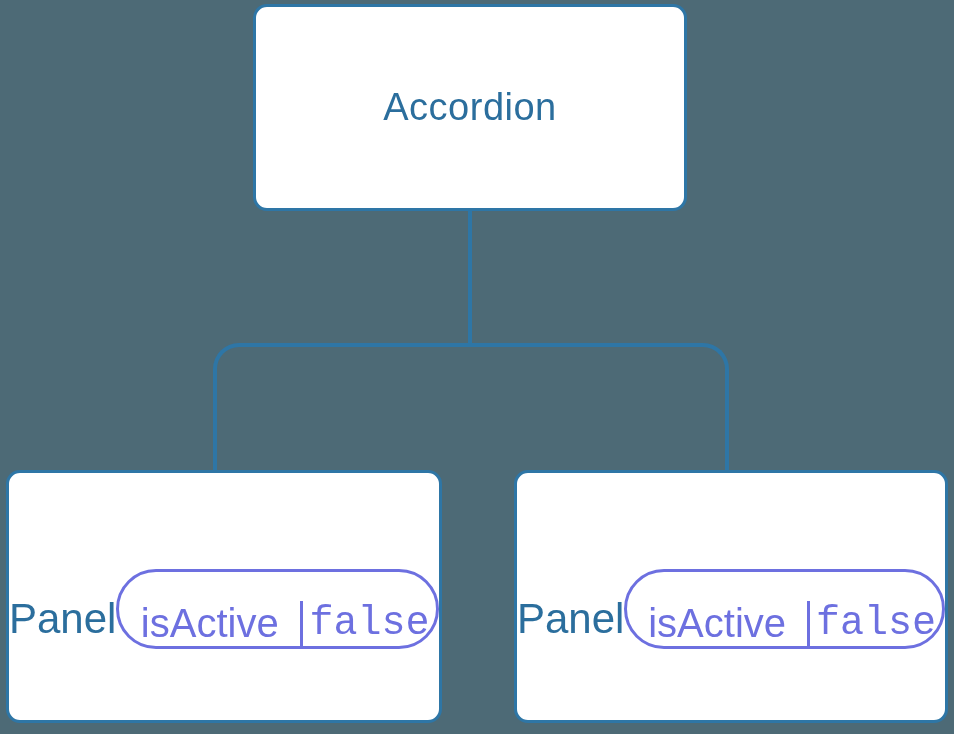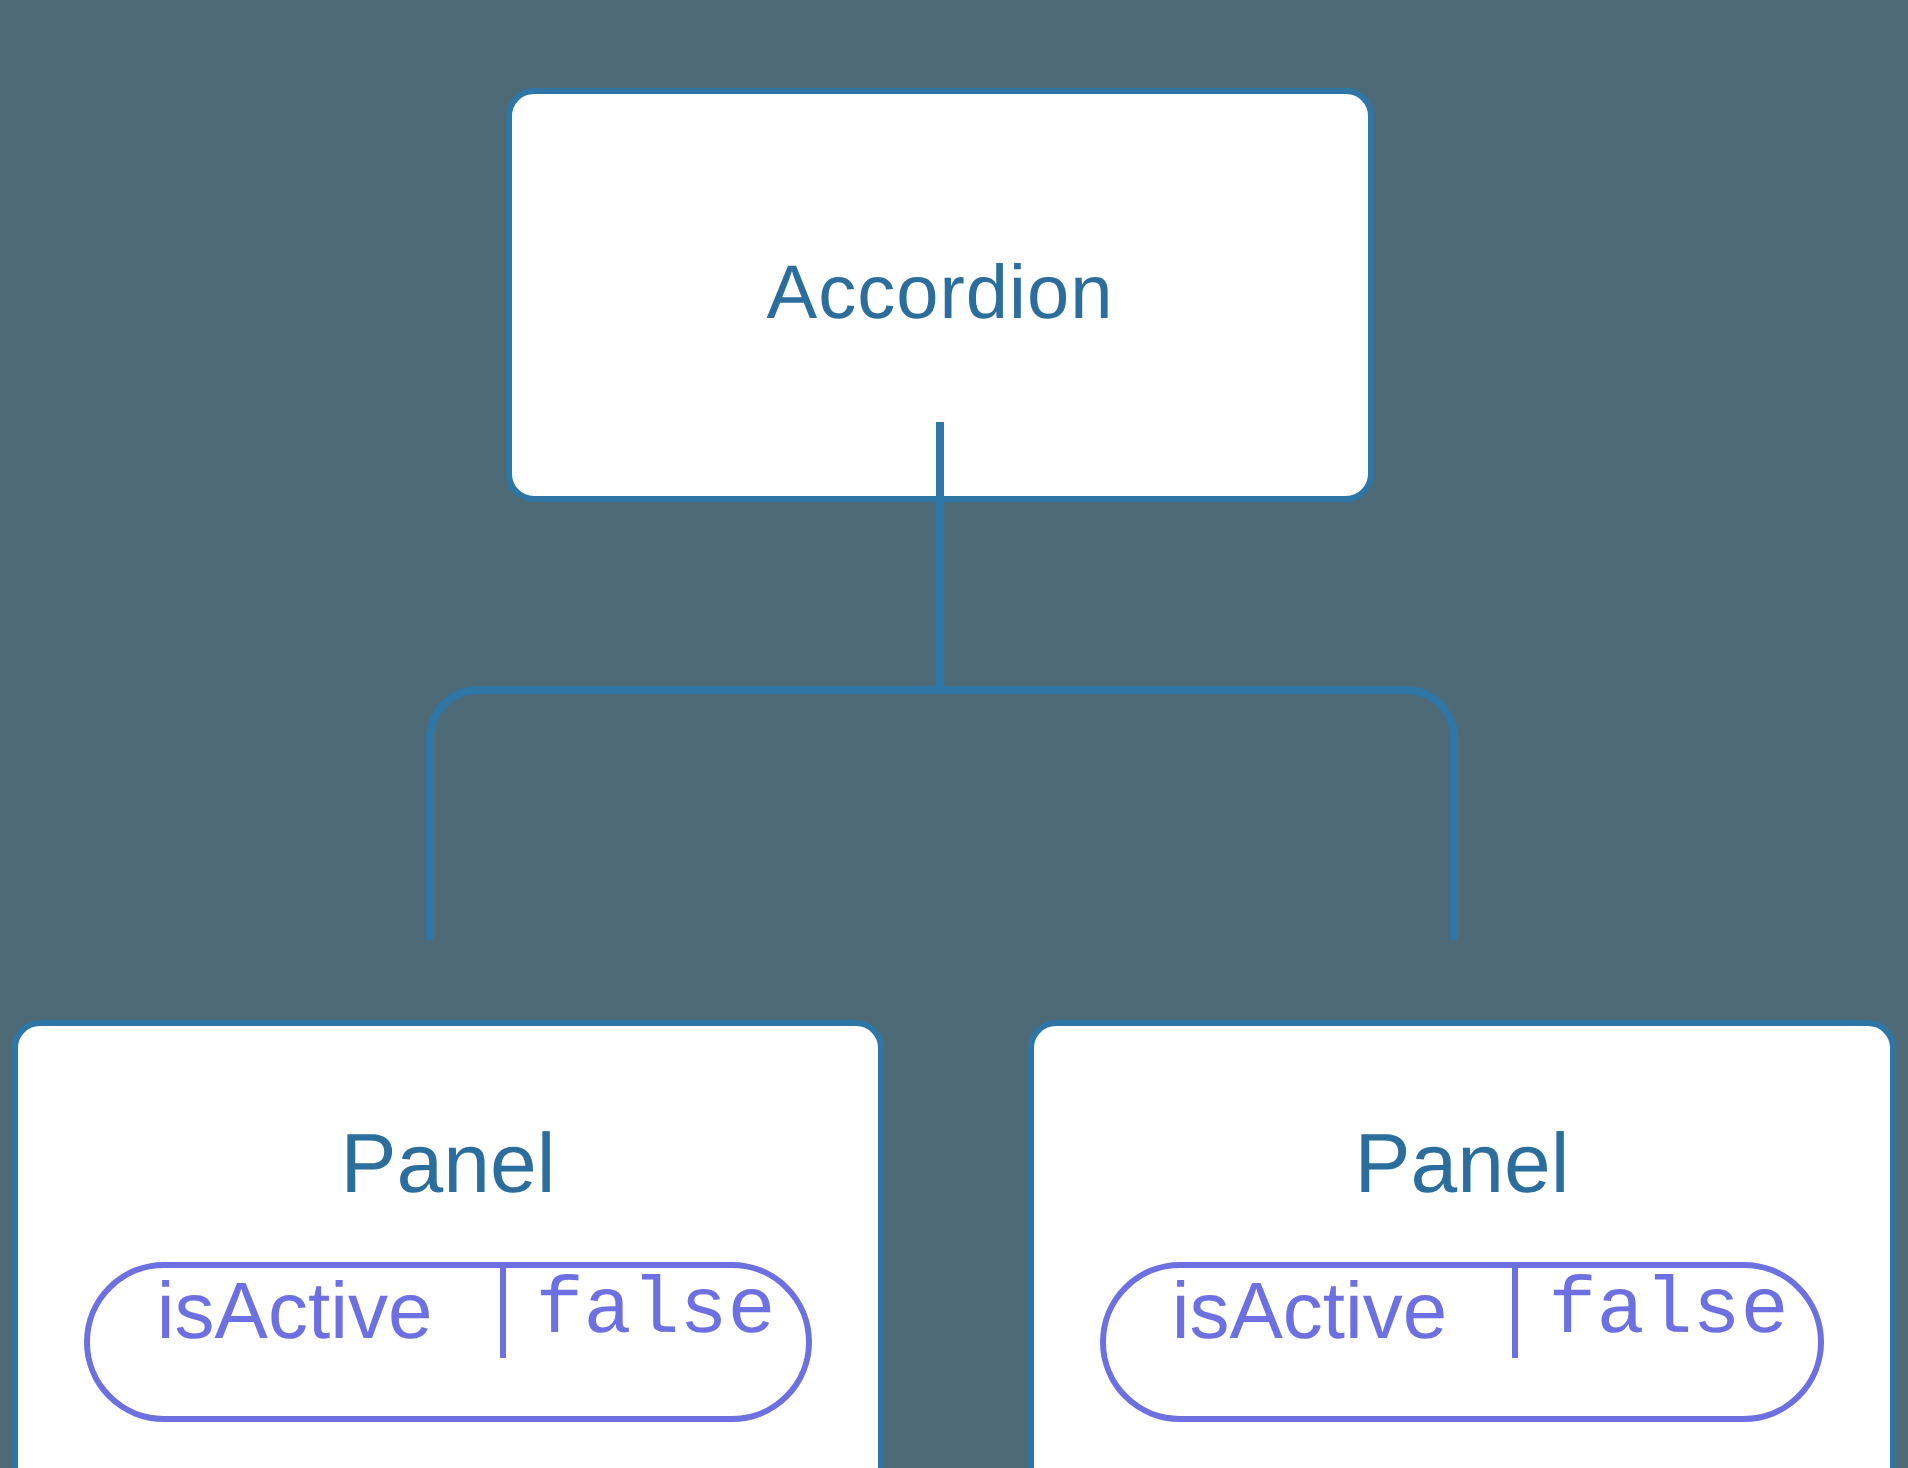--- a/index.html
+++ b/index.html
@@ -19,21 +19,20 @@
   .canvas {
     position: relative;
     width: 954px; height: 734px;
     background: var(--background);
   }
   .node {
     position: absolute;
     background: var(--node-fill);
     border: 3px solid var(--node-border);
     border-radius: 14px;
-    margin-top: 40px;
   }
   .root-node {
     left: 253px; top: 4px;
     width: 434px; height: 207px;
     display: flex; align-items: center; justify-content: center;
   }
   .root-label {
     color: var(--title-text);
     font-size: 38px;
     font-weight: 500;
@@ -51,40 +50,40 @@
     width: 516px; height: 127px;
     border-top: 4px solid var(--connector);
     border-left: 4px solid var(--connector);
     border-right: 4px solid var(--connector);
     border-radius: 26px 26px 0 0;
   }
   .panel-node {
     top: 470px;
     height: 253px;
     display: flex;
-    flex-direction: column;
+    flex-direction: row;
     align-items: center;
   }
   .panel-left  { left: 6px;   width: 436px; }
   .panel-right { left: 514px; width: 434px; }
   .panel-label {
     margin-top: 44px;
     color: var(--title-text);
     font-size: 42px;
     font-weight: 500;
     line-height: 50px;
   }
   .state-pill {
     margin-top: 24px;
     width: calc(100% - 66px);
     height: 80px;
     border: 3px solid var(--state-accent);
     border-radius: 51px;
     display: flex;
-    align-items: flex-start;
+    align-items: flex-end;
     background: var(--node-fill);
   }
   .pill-cell {
     display: flex;
     align-items: center;
     justify-content: center;
     color: var(--state-accent);
     font-size: 40px;
     font-weight: 400;
   }

